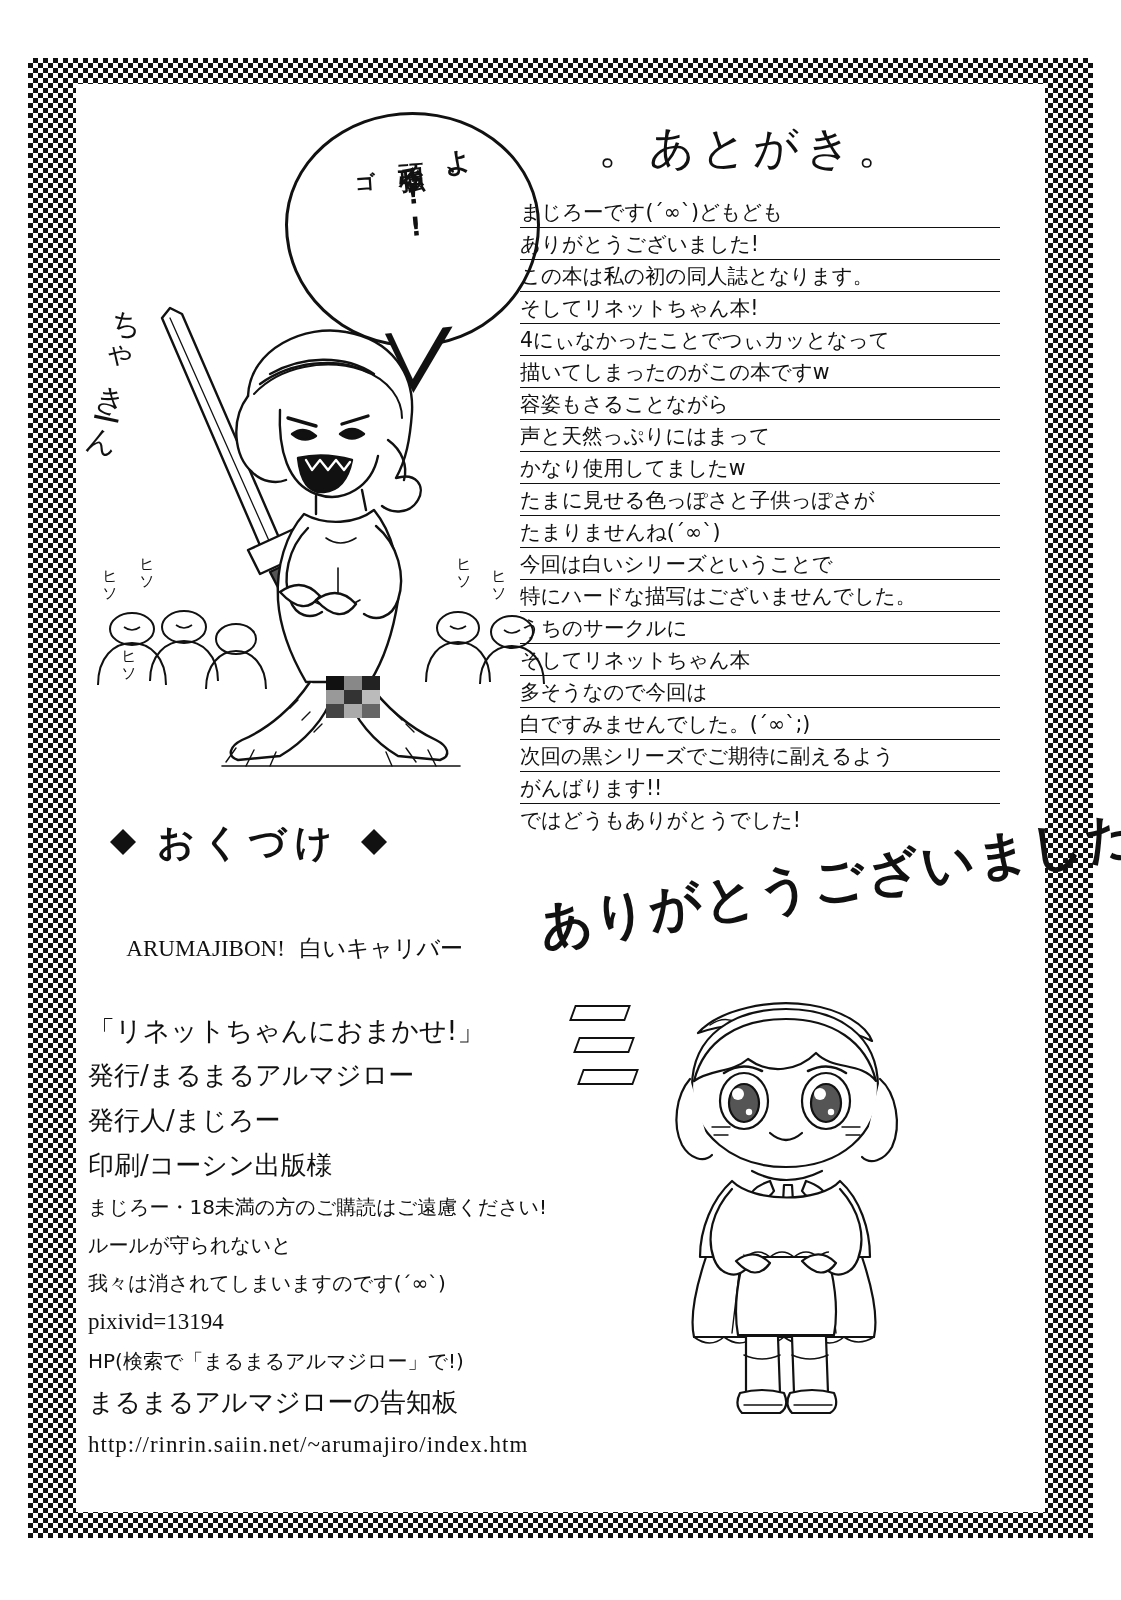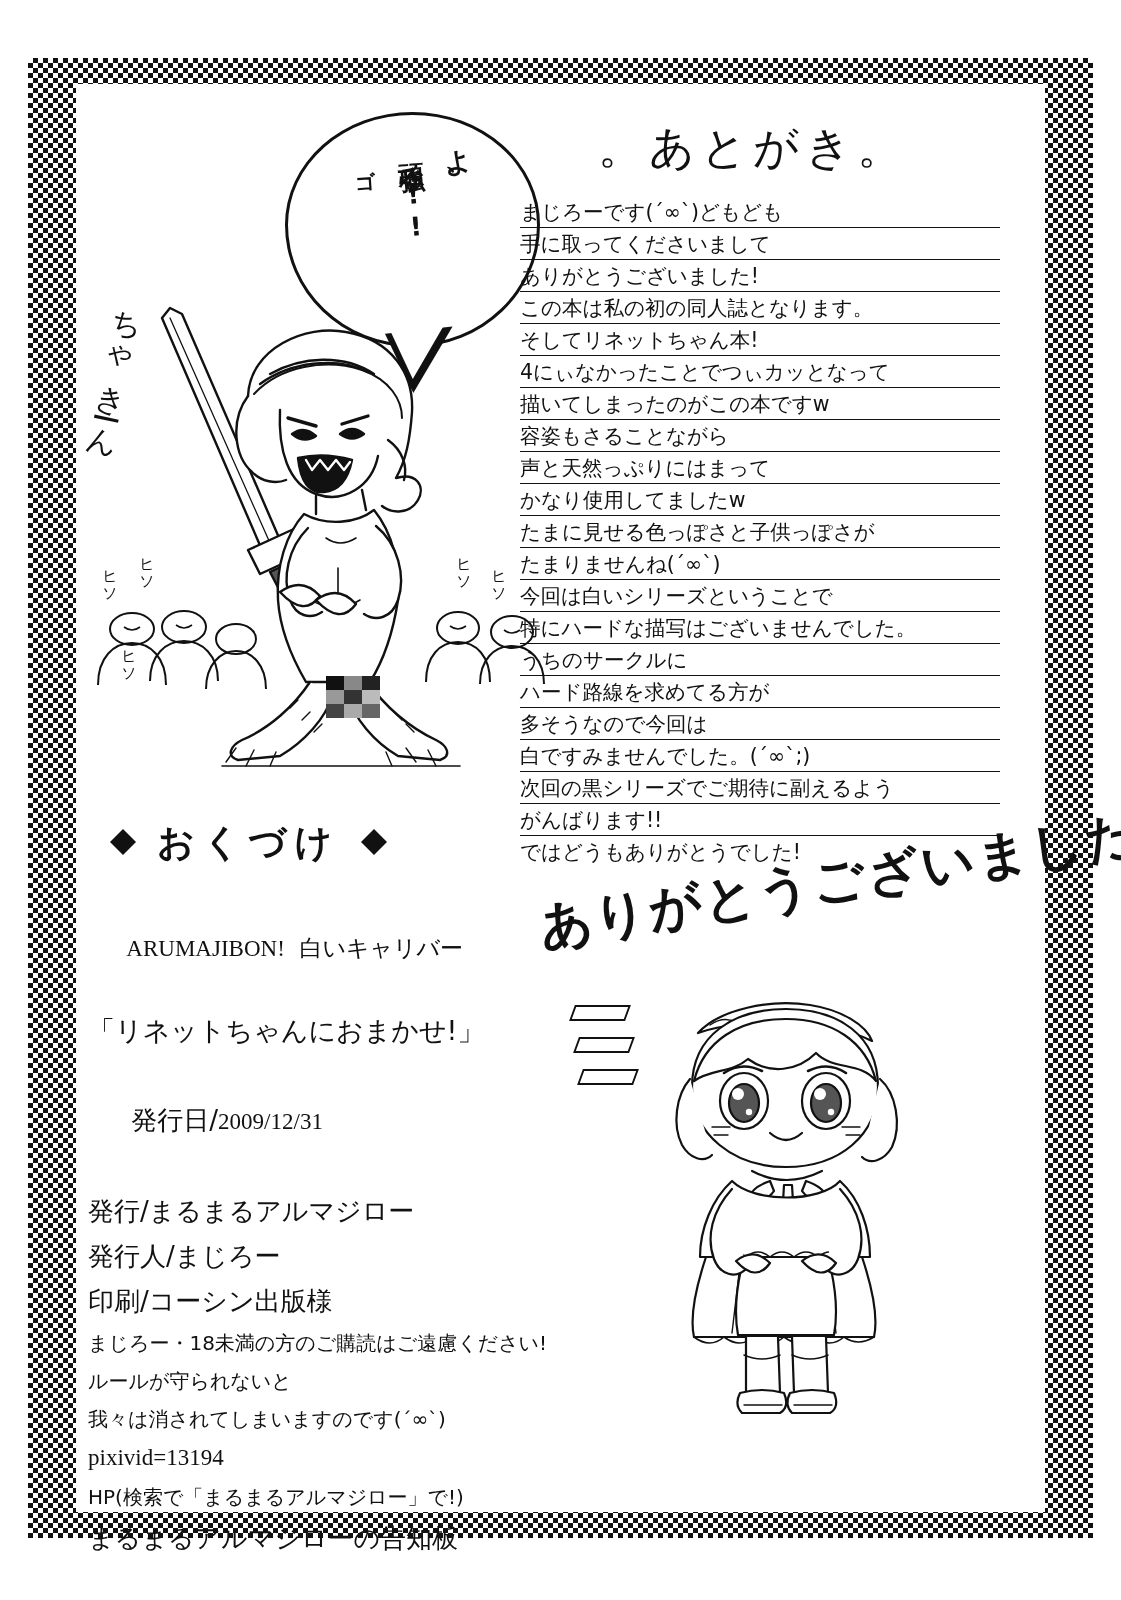--- a/index.html
+++ b/index.html
@@ -312,65 +312,62 @@
       <path d="M32 48 q8 6 16 0" stroke-width="1.6"></path>
       <path d="M62 106 C62 82 76 68 94 68 C112 68 126 82 126 106"></path>
       <ellipse cx="94" cy="54" rx="21" ry="16"></ellipse>
       <path d="M86 52 q8 6 16 0" stroke-width="1.6"></path>
     </g>
   </svg>
 
   <div class="atogaki-title">。あとがき。</div>
   <div class="atogaki-body">
     <div>まじろーです(´∞`)どもども</div>
-    <div>手に取ってくださいまして</div>
     <div>ありがとうございました!</div>
     <div>この本は私の初の同人誌となります。</div>
     <div>そしてリネットちゃん本!</div>
     <div>4にぃなかったことでつぃカッとなって</div>
     <div>描いてしまったのがこの本ですw</div>
     <div>容姿もさることながら</div>
     <div>声と天然っぷりにはまって</div>
     <div>かなり使用してましたw</div>
     <div>たまに見せる色っぽさと子供っぽさが</div>
     <div>たまりませんね(´∞`)</div>
     <div>今回は白いシリーズということで</div>
     <div>特にハードな描写はございませんでした。</div>
     <div>うちのサークルに</div>
-    <div>ハード路線を求めてる方が</div>
+    <div>そしてリネットちゃん本</div>
     <div>多そうなので今回は</div>
     <div>白ですみませんでした。(´∞`;)</div>
     <div>次回の黒シリーズでご期待に副えるよう</div>
     <div>がんばります!!</div>
     <div class="nb">ではどうもありがとうでした!</div>
   </div>
 
   <div class="okuzuke">
     <span class="diamond"></span>
     <span>おくづけ</span>
     <span class="diamond"></span>
   </div>
 
   <div class="colophon">
     <div class="line c0">
       <span class="l-mono">ARUMAJIBON!</span><span class="l-jp">  </span><span class="l-jp">白いキャリバー</span>
     </div>
     <div class="line c1 l-jp">「リネットちゃんにおまかせ!」</div>
-    <div class="line c2">
-      <span class="l-jp">発行日/</span><span class="l-mono" style="font-size:23px;">2009/12/31</span>
-    </div>
     <div class="line c2 l-jp">発行/まるまるアルマジロー</div>
     <div class="line c2 l-jp">発行人/まじろー</div>
     <div class="line c2 l-jp">印刷/コーシン出版様</div>
     <div class="line c3 l-jp">まじろー・18未満の方のご購読はご遠慮ください!</div>
     <div class="line c3 l-jp">ルールが守られないと</div>
     <div class="line c3 l-jp">我々は消されてしまいますのです(´∞`)</div>
     <div class="line c4 l-mono">pixivid=13194</div>
     <div class="line c3 l-jp">HP(検索で「まるまるアルマジロー」で!)</div>
     <div class="line c2 l-jp">まるまるアルマジローの告知板</div>
+    <div class="line c4 l-mono" style="letter-spacing:1px;">http://rinrin.saiin.net/~arumajiro/index.htm</div>
   </div>
 
   <div class="arigatou">ありがとうございました</div>
 
   <div class="maid">
     <div class="speedline" style="left:-48px; top:30px;"></div>
     <div class="speedline" style="left:-44px; top:62px;"></div>
     <div class="speedline" style="left:-40px; top:94px;"></div>
     <svg width="330" height="470" viewBox="0 0 330 470">
       <g fill="none" stroke="#111" stroke-width="2.2" stroke-linecap="round" stroke-linejoin="round">

